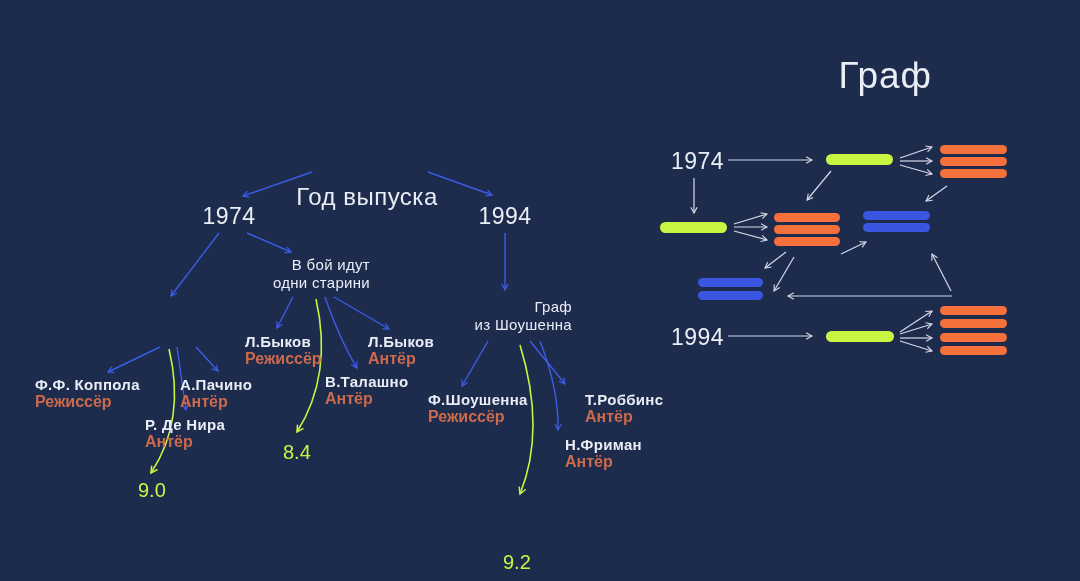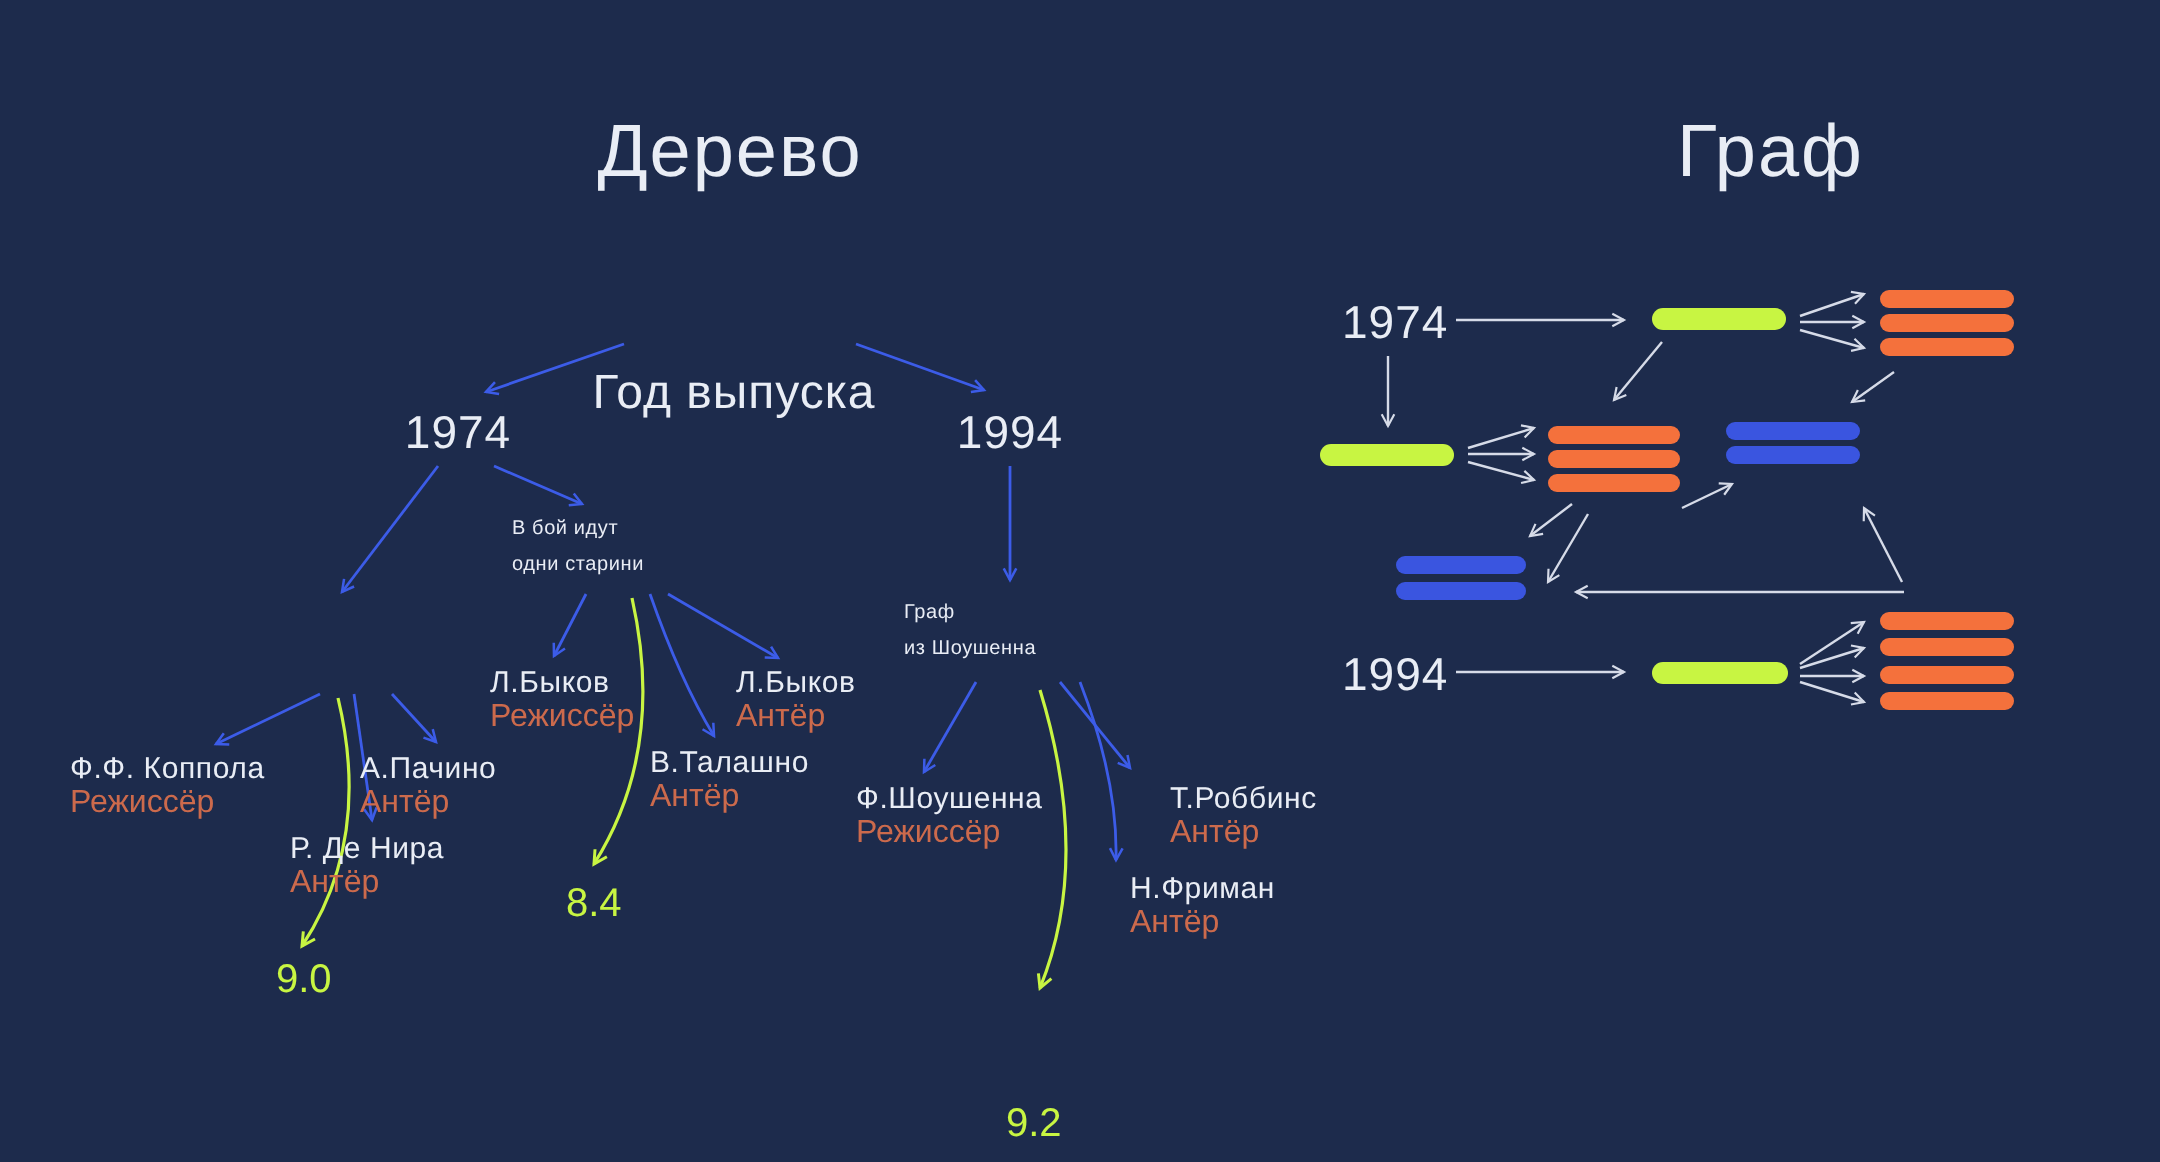--- a/index.html
+++ b/index.html
@@ -13,22 +13,22 @@
     background:var(--background);
     font-family:"Liberation Sans", sans-serif;
     color:var(--text-primary);
   }
   .links{position:absolute;left:0;top:0;width:1080px;height:581px;}
   .t{position:absolute;white-space:nowrap;}
   .center{text-align:center;}
   .title{font-size:37px;letter-spacing:1px;font-weight:400;}
   .root-label{font-size:24px;letter-spacing:.5px;margin-top:44px;}
   .year{font-size:23px;letter-spacing:.5px;}
-  .movie{position:absolute;text-align:left;font-size:10px;line-height:18px;letter-spacing:.3px;}
-  .person{position:absolute;}
+  .movie{position:absolute;text-align:right;font-size:15px;line-height:18px;letter-spacing:.3px;}
+  .person{position:absolute;font-weight:bold;}
   .pname{font-size:15px;line-height:17px;letter-spacing:.3px;}
   .prole{font-size:16px;line-height:13px;margin-top:2px;color:var(--role-color);}
   .rating{position:absolute;font-size:20px;color:var(--lime);}
   .ng{fill:var(--lime);} .no{fill:var(--orange);} .nb{fill:var(--node-blue);}
   .te{stroke:var(--tree-arrow);stroke-width:1.4;fill:none;}
   .le{stroke:var(--lime);stroke-width:1.6;fill:none;}
   .ge{stroke:var(--graph-arrow);stroke-width:1.2;fill:none;}
 </style>
 </head>
 <body>
@@ -113,21 +113,20 @@
       <rect class="nb" x="698" y="278" width="65" height="9" rx="4.5"></rect>
       <rect class="nb" x="698" y="291" width="65" height="9" rx="4.5"></rect>
 
       <rect class="no" x="940" y="306" width="67" height="9" rx="4.5"></rect>
       <rect class="no" x="940" y="319" width="67" height="9" rx="4.5"></rect>
       <rect class="no" x="940" y="333" width="67" height="9" rx="4.5"></rect>
       <rect class="no" x="940" y="346" width="67" height="9" rx="4.5"></rect>
     </g>
   </svg>
 
-  <div class="t title center" style="left:290px;top:55px;width:150px;">Дерево</div>
   <div class="t root-label center" style="left:293px;top:139px;width:148px;">Год выпуска</div>
   <div class="t year center" style="left:193px;top:203px;width:72px;">1974</div>
   <div class="t year center" style="left:469px;top:203px;width:72px;">1994</div>
 
   <div class="movie" style="left:256px;top:256px;width:114px;">
     <div>В бой идут</div>
     <div>одни старини</div>
   </div>
   <div class="movie" style="left:452px;top:298px;width:120px;">
     <div>Граф</div>

